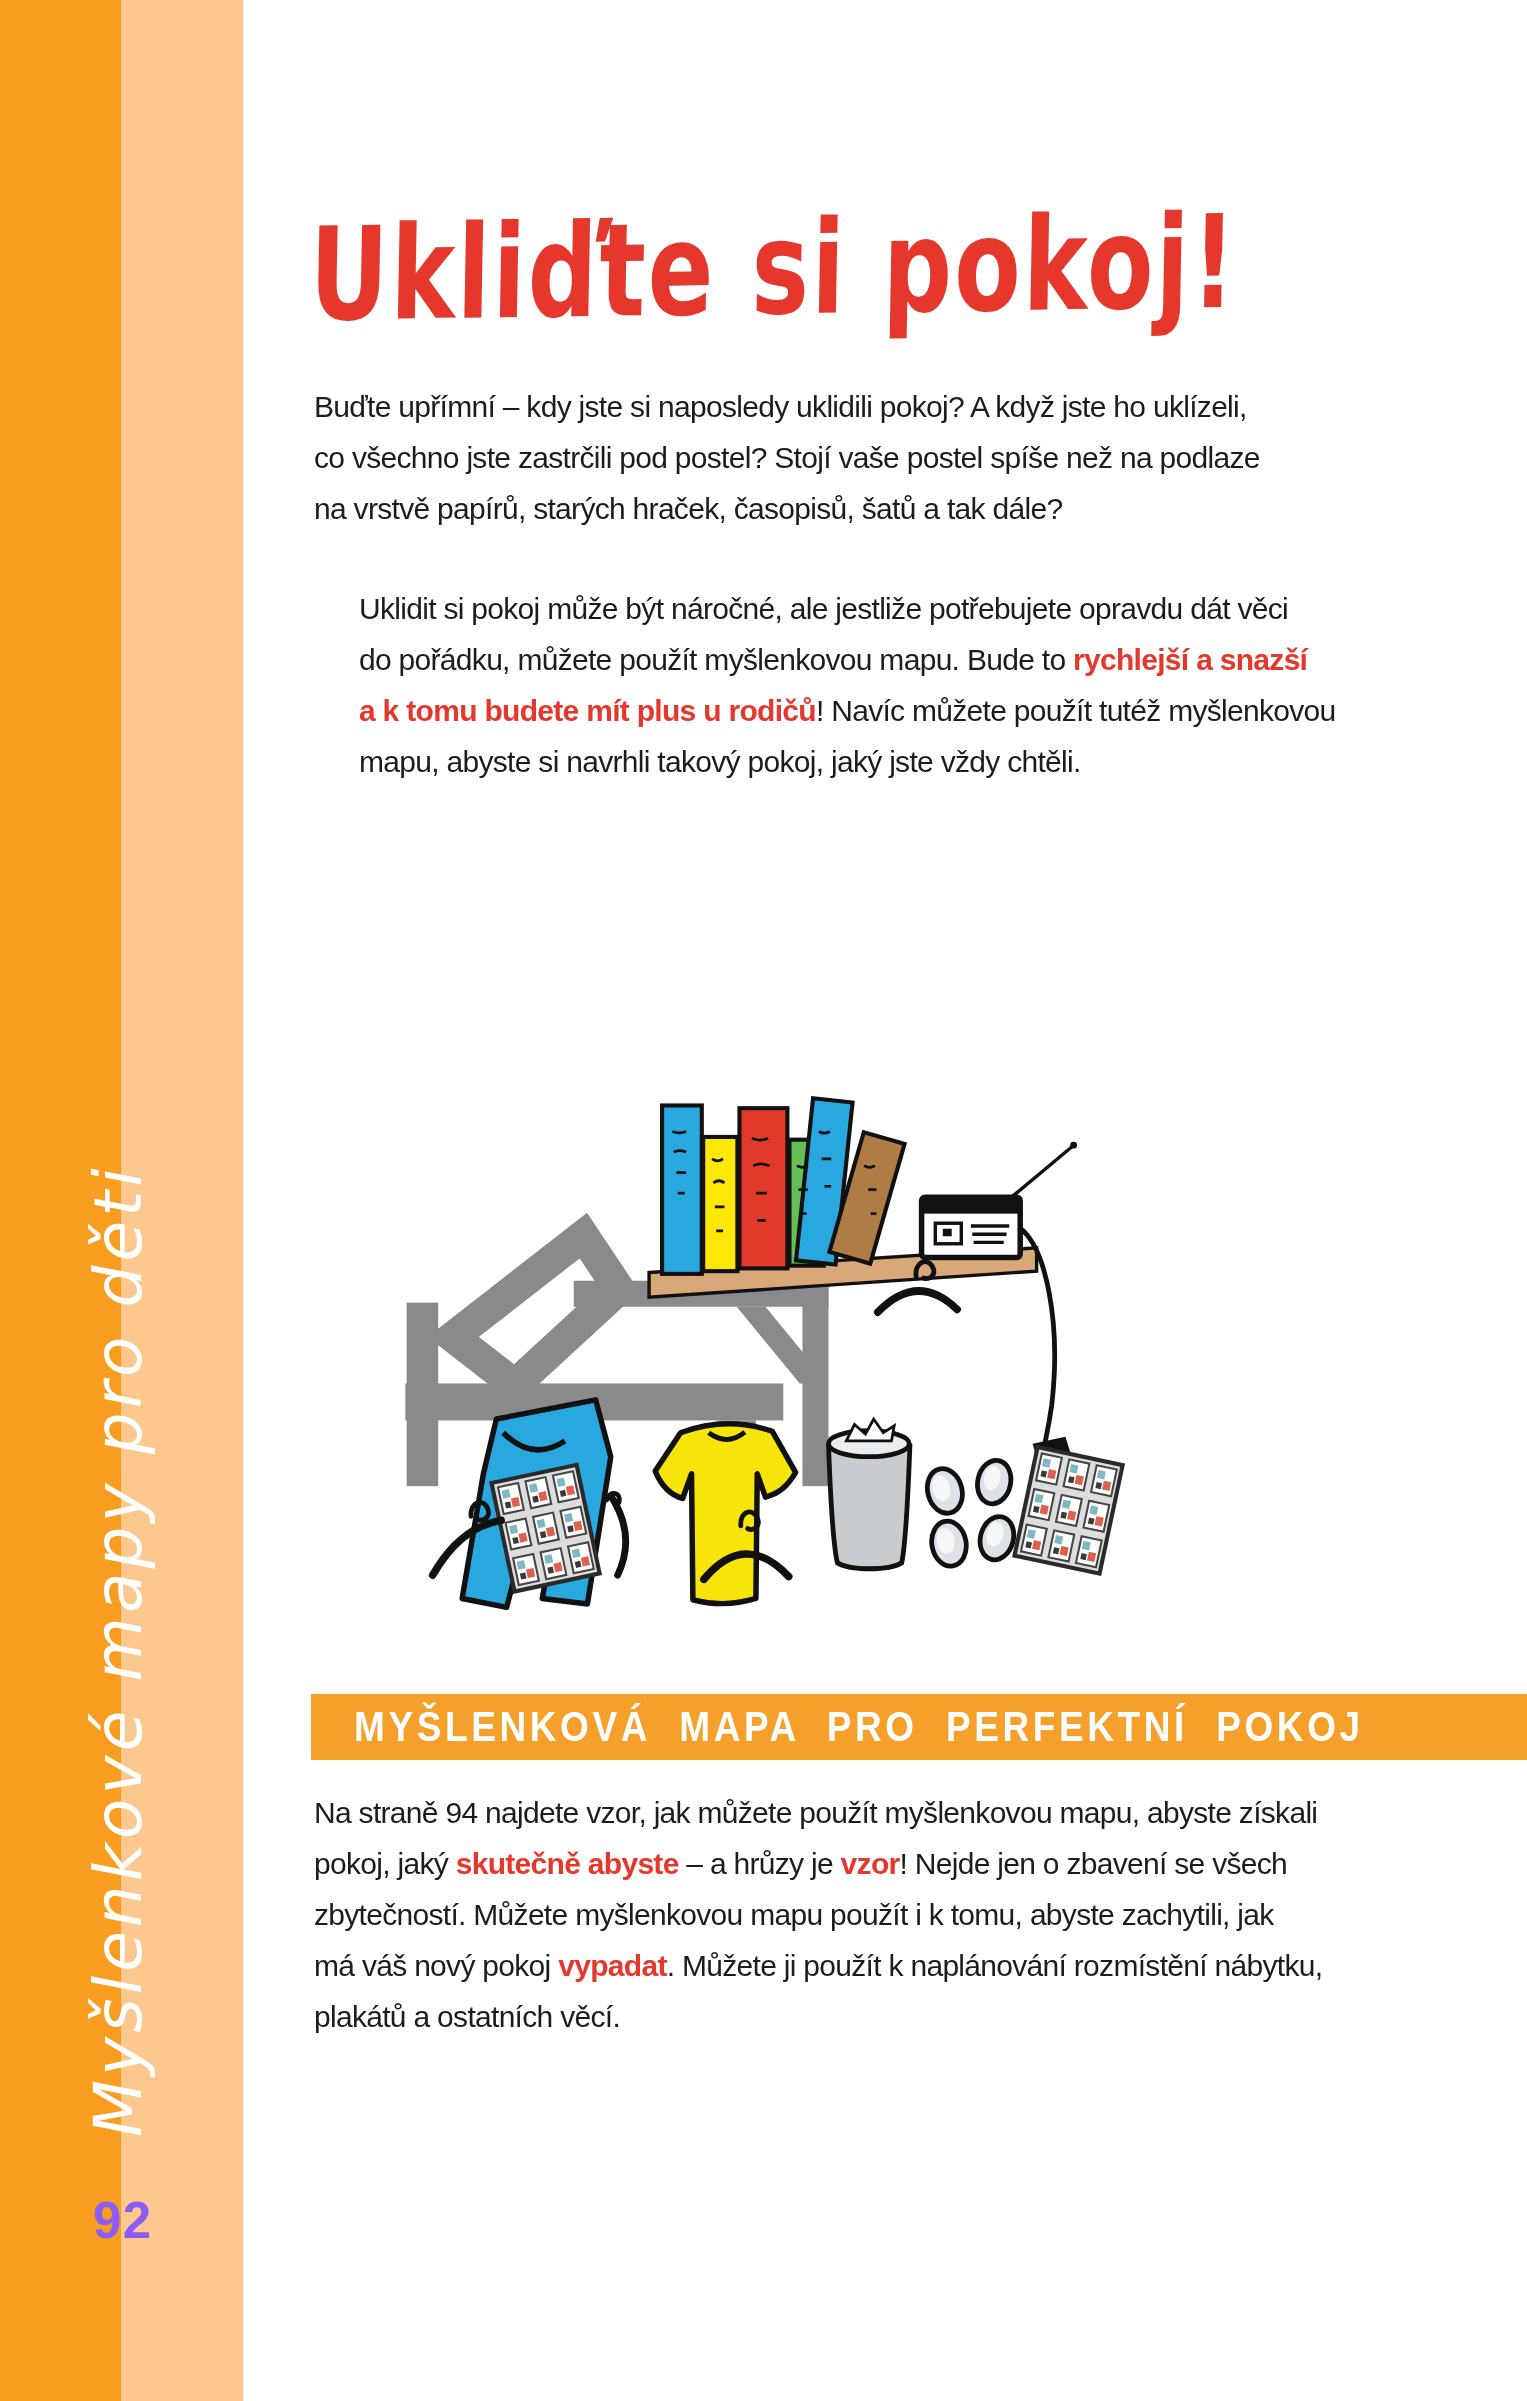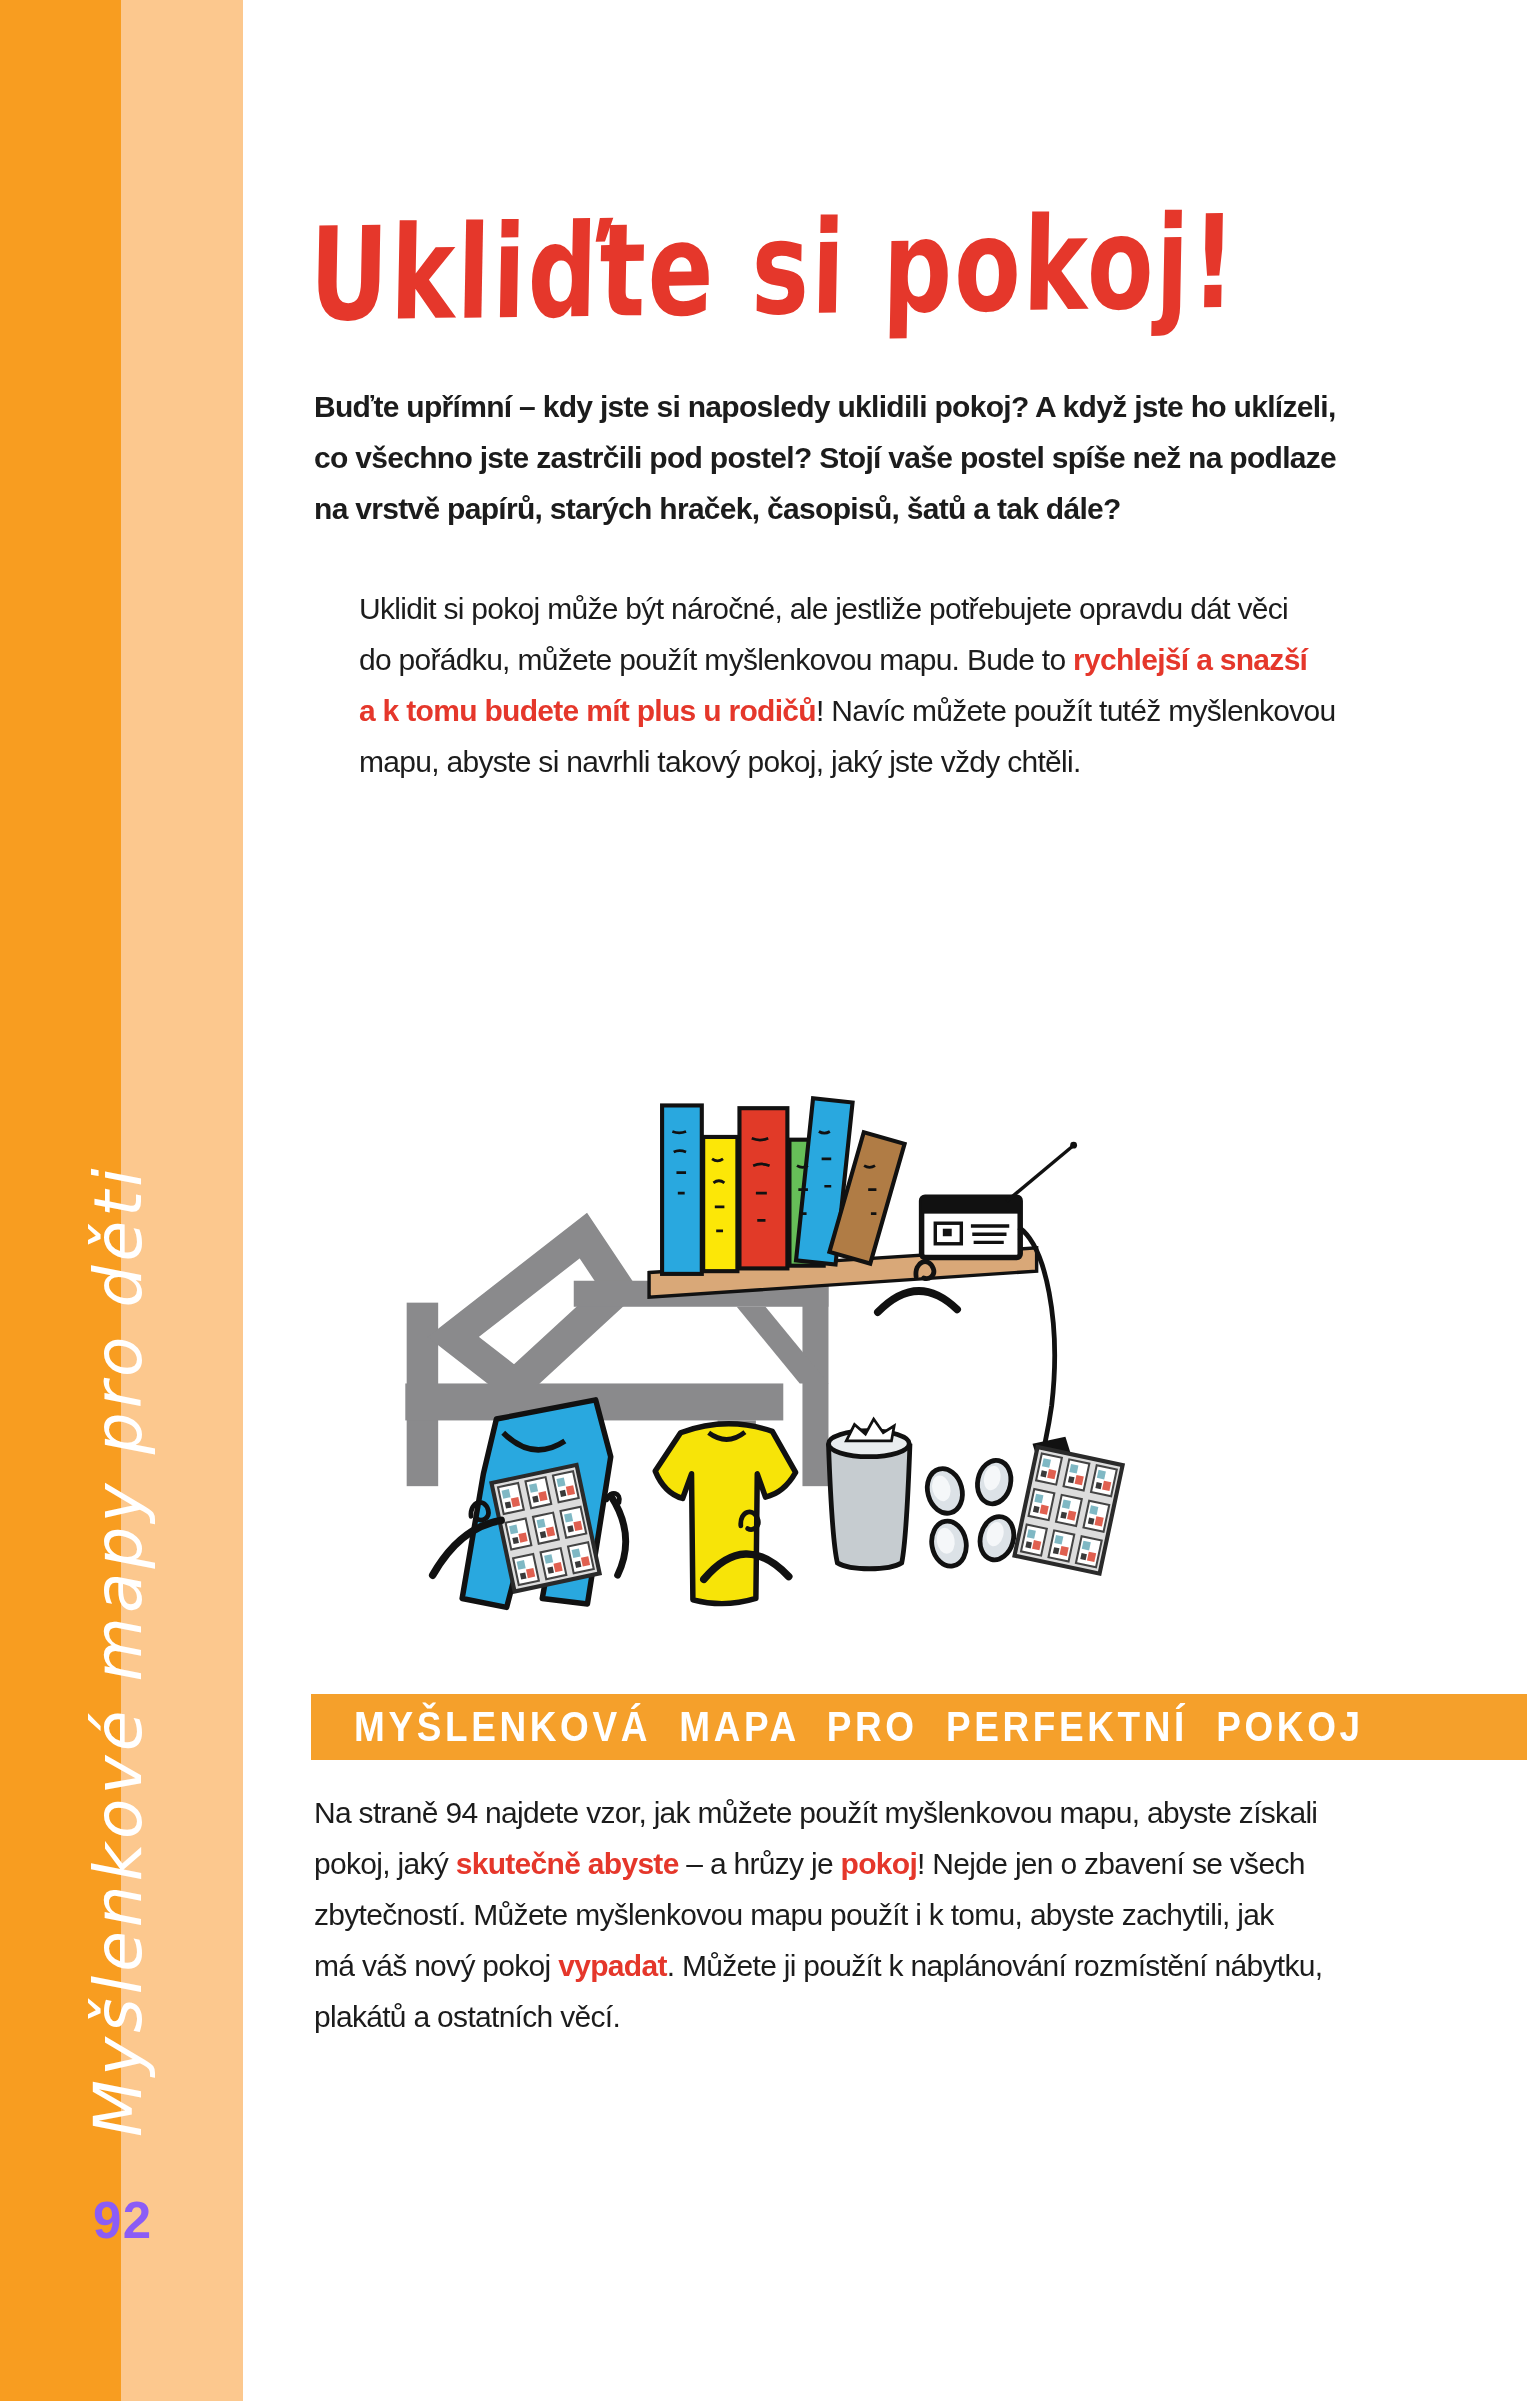--- a/index.html
+++ b/index.html
@@ -26,21 +26,21 @@
     font-family:"DejaVu Sans", sans-serif;
     font-size:97px; font-weight:700; color:var(--accent-red,#E5372B);
     transform:scaleY(1.33) skewX(-2deg) rotate(-0.6deg); transform-origin:left top;
     letter-spacing:2.1px; white-space:nowrap;
   }
   .body{
     position:absolute; left:314px; width:1157px; margin:0;
     font-size:30px; line-height:51px; letter-spacing:-0.7px;
     white-space:pre-line; color:#1c1c1c;
   }
-  .p1{top:381px;font-weight:bold;}
+  .p1{top:381px;}
   .p2{top:583px;margin-left:45px;}
   .p3{top:843px;}
   .p4{top:1787px;}
   .body .em{color:var(--accent-red,#E5372B); font-weight:700;}
   .banner{
     position:absolute; left:311px; top:1694px; width:1295px; height:66px;
     background:var(--banner-orange,#F5A02B);
     display:flex; align-items:center;
   }
   .banner-text{
@@ -209,21 +209,21 @@
       </g>
 
     </svg>
   </div>
 
   <div class="banner">
     <span class="banner-text">MYŠLENKOVÁ MAPA PRO PERFEKTNÍ POKOJ</span>
   </div>
 
   <p class="body p4"><span>Na straně 94 najdete vzor, jak můžete použít myšlenkovou mapu, abyste získali
-pokoj, jaký </span><span class="em">skutečně abyste</span><span> – a hrůzy je </span><span class="em">pokoj</span><span>! Nejde jen o zbavení se všech
+pokoj, jaký </span><span class="em">skutečně abyste</span><span> – a hrůzy je </span><span class="em">vzor</span><span>! Nejde jen o zbavení se všech
 zbytečností. Můžete myšlenkovou mapu použít i k tomu, abyste zachytili, jak
 má váš nový pokoj </span><span class="em">vypadat</span><span>. Můžete ji použít k naplánování rozmístění nábytku,
 plakátů a ostatních věcí.</span></p>
 
   <div class="page-number">92</div>
 
 </div>
 
 
 </body></html>

